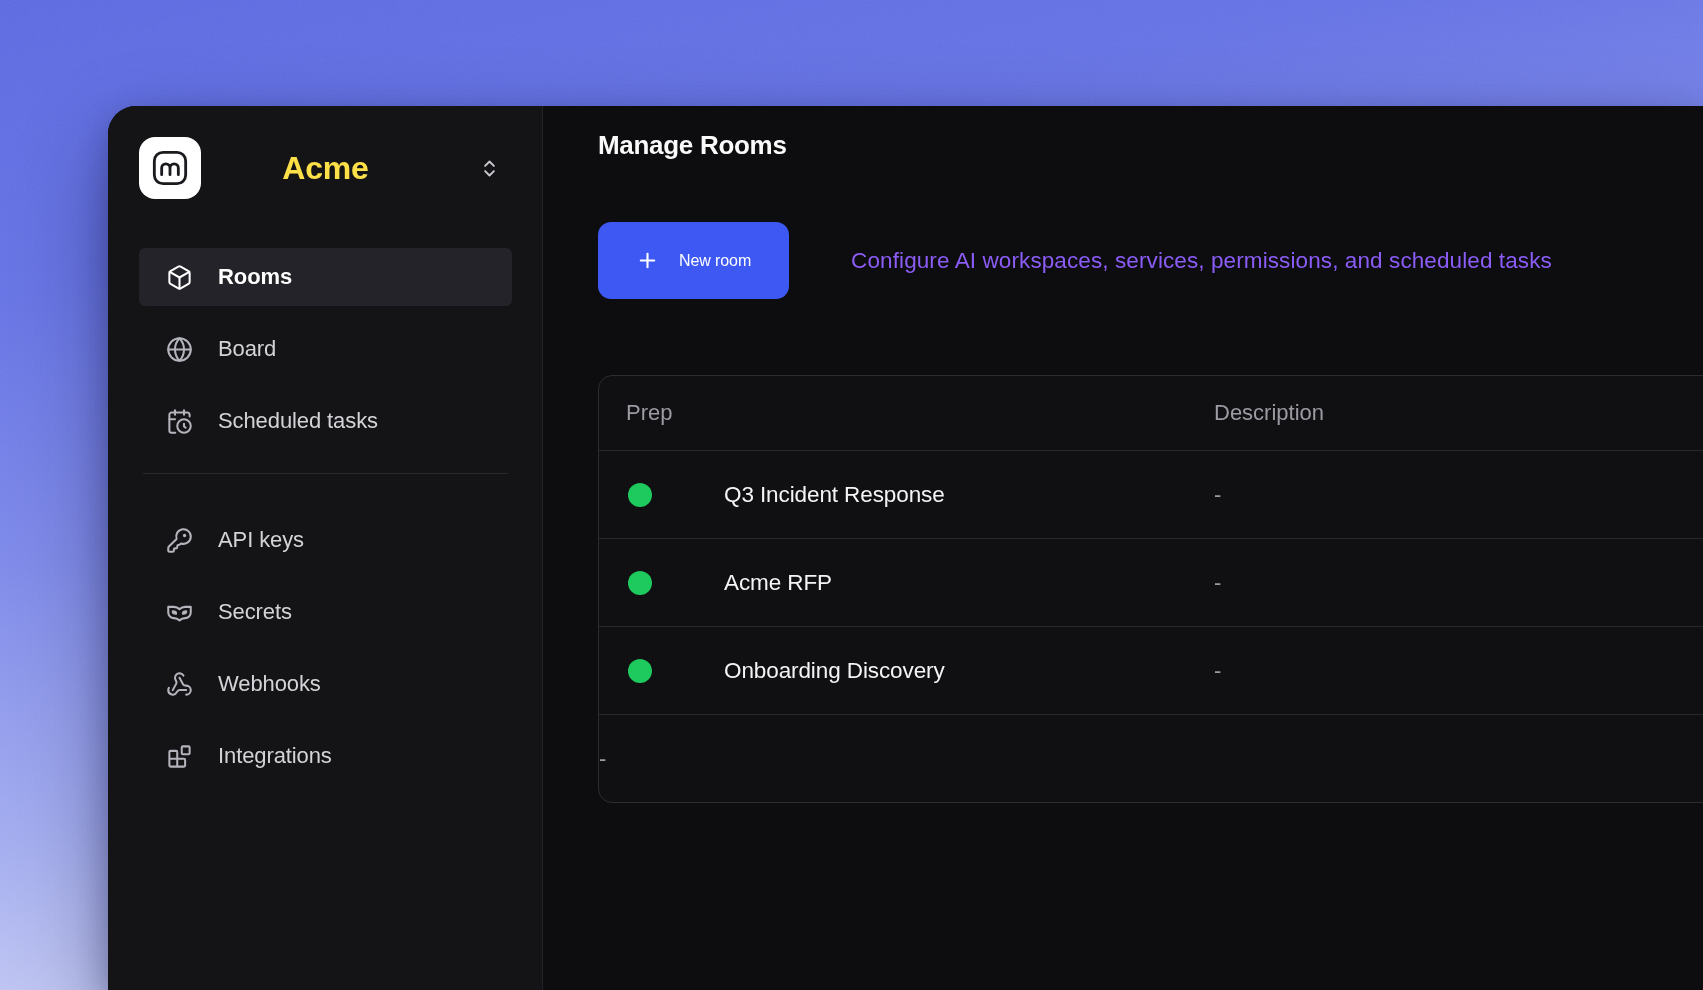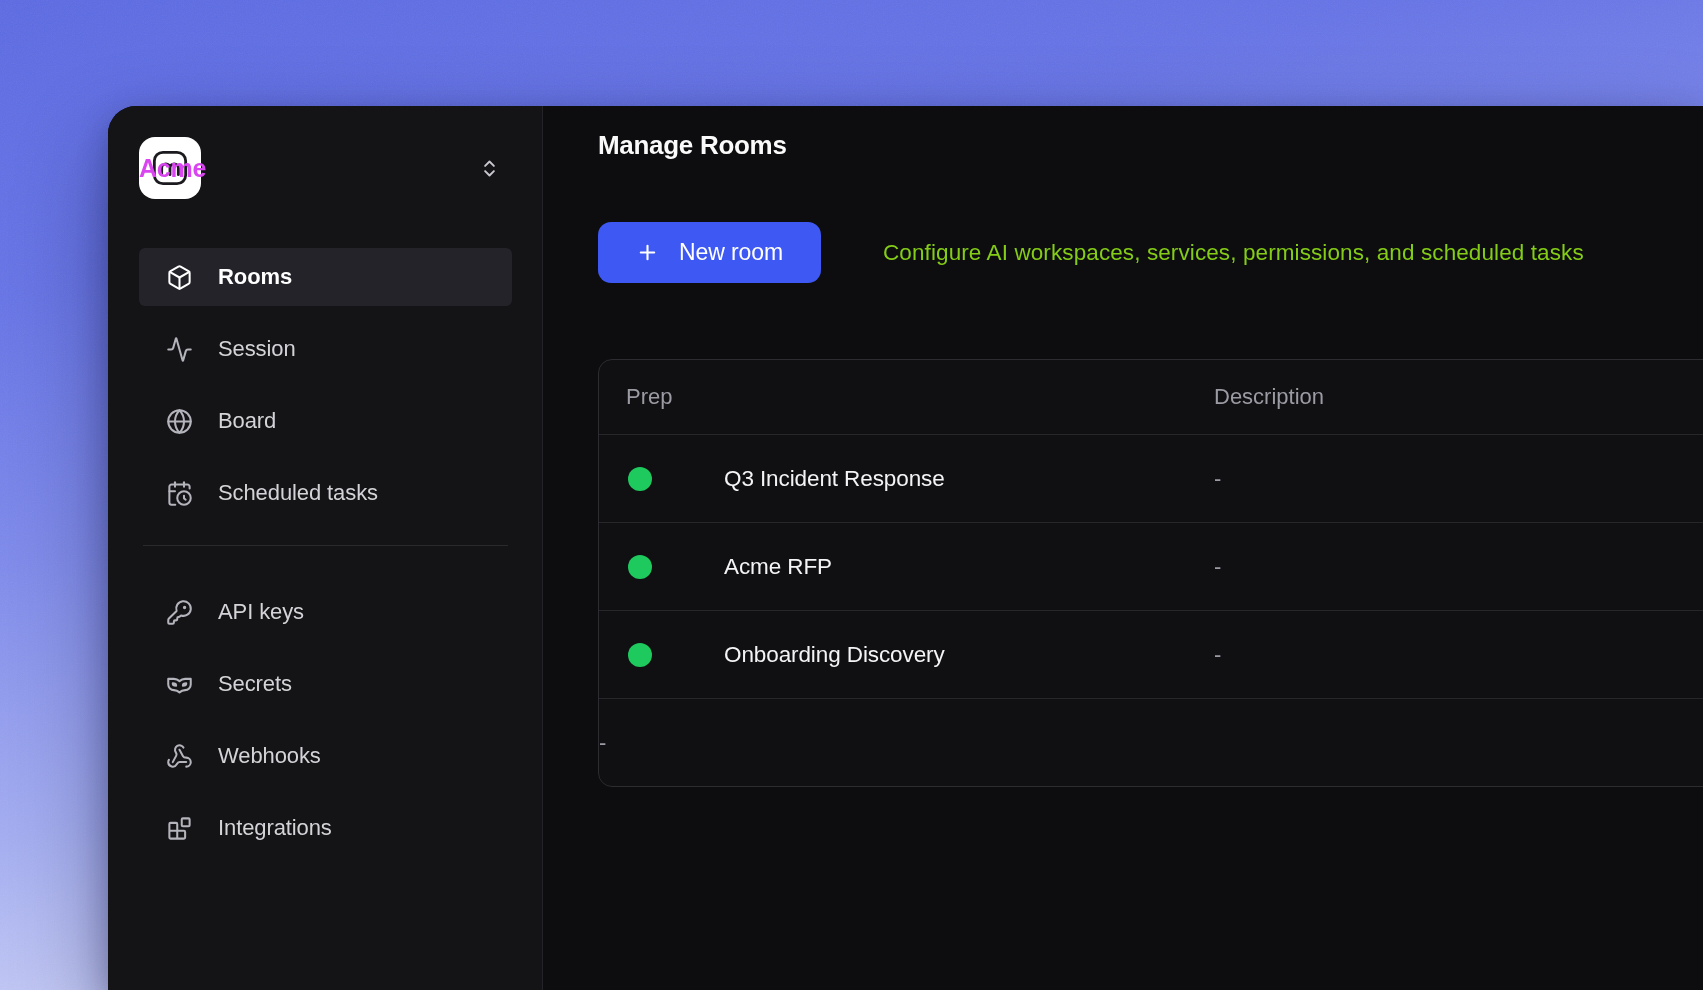--- a/index.html
+++ b/index.html
@@ -16,42 +16,42 @@
     position:absolute;left:108px;top:106px;right:0;bottom:0;z-index:2;
     background:#0d0d0f;border-top-left-radius:28px;overflow:hidden;display:flex;
     box-shadow:0 40px 90px rgba(23,25,70,.45),0 10px 30px rgba(23,25,70,.3);
   }
 
   
   .sidebar{flex:0 0 435px;width:435px;background:#141417;border-right:1px solid #232328;padding:31px 30px 0 31px}
   .ws-header{position:relative;display:flex;align-items:center;height:62px}
   .logo{width:62px;height:62px;background:#ffffff;border-radius:16px;display:flex;align-items:center;justify-content:center;flex:0 0 62px}
   .logo svg{width:40px;height:40px;color:#1b1b1f}
-  .ws-name{position:absolute;left:0;right:0;text-align:left;font-size:25px;font-weight:700;color:#d946ef;letter-spacing:-.2px;pointer-events:none}
+  .ws-name{position:absolute;left:0;right:0;text-align:center;font-size:32px;font-weight:700;color:#fde047;letter-spacing:-.2px;pointer-events:none}
   .ws-switch{position:absolute;right:6px;top:50%;transform:translateY(-50%);width:34px;height:34px;display:flex;align-items:center;justify-content:center;color:#c8c8cf;cursor:pointer;background:none;border:none}
   .ws-switch svg{width:21px;height:21px}
 
   .nav{margin-top:49px}
   .nav-item{display:flex;align-items:center;height:58px;margin-bottom:14px;border-radius:6px;padding-left:27px;color:#d4d4d8;cursor:pointer;text-decoration:none}
   .nav-item.active{background:#232329;color:#fff}
   .nav-icon{width:27px;height:27px;display:flex;align-items:center;justify-content:center;color:#b4b4bc;flex:0 0 27px}
   .nav-icon svg{width:27px;height:27px}
   .nav-item.active .nav-icon{color:#ffffff}
   .nav-label{margin-left:25px;font-size:22px;font-weight:500;letter-spacing:-.1px}
   .nav-item.active .nav-label{font-weight:700}
   .nav-divider{height:1px;background:#29292e;margin:23px 4px 37px 4px}
 
   
   .main{flex:1;min-width:0;padding:24px 0 0 55px;background:#0d0d0f}
   .page-title{font-size:26px;line-height:30px;font-weight:700;color:#fafafa;letter-spacing:-.3px}
   .toolbar{display:flex;align-items:center;margin-top:62px;white-space:nowrap;overflow:hidden}
-  .btn-new{display:inline-flex;align-items:center;height:61px;padding:0 38px;background:#3e59f3;border:none;border-radius:13px;color:#fff;font-size:23px;font-weight:500;cursor:pointer;flex:0 0 auto;letter-spacing:-.1px}
+  .btn-new{display:inline-flex;align-items:center;height:77px;padding:0 38px;background:#3e59f3;border:none;border-radius:13px;color:#fff;font-size:16px;font-weight:500;cursor:pointer;flex:0 0 auto;letter-spacing:-.1px}
   .btn-new .plus-icon{width:23px;height:23px;display:flex;margin-right:20px;color:#fff}
   .btn-new .plus-icon svg{width:23px;height:23px}
-  .toolbar-desc{margin-left:62px;font-size:22.5px;color:#84cc16;letter-spacing:.1px;overflow:hidden}
+  .toolbar-desc{margin-left:62px;font-size:22.5px;color:#8b5cf6;letter-spacing:.1px;overflow:hidden}
 
   
   .rooms-table{margin-top:76px;margin-right:-24px;border:1px solid #2c2c31;border-radius:14px;background:#101013;overflow:hidden}
   .t-row{display:flex;align-items:center;height:88px;border-top:1px solid #26262b;cursor:pointer}
   .t-head{height:74px;border-top:none;color:#9b9ba3;font-size:22px;cursor:default}
   .cell-room{flex:0 0 615px;display:flex;align-items:center;min-width:0}
   .t-head .cell-room{padding-left:27px}
   .status-dot{width:24px;height:24px;border-radius:50%;margin-left:29px;flex:0 0 24px}
   .status-dot[data-status="active"]{background:#1ec95d}
   .status-dot[data-status="inactive"]{background:#5e5e66}
@@ -99,28 +99,20 @@
         <span class="nav-icon">
           <svg viewBox="0 0 24 24" fill="none" stroke="currentColor" stroke-width="1.8" stroke-linecap="round" stroke-linejoin="round">
             <path d="M21 8a2 2 0 0 0-1-1.73l-7-4a2 2 0 0 0-2 0l-7 4A2 2 0 0 0 3 8v8a2 2 0 0 0 1 1.73l7 4a2 2 0 0 0 2 0l7-4A2 2 0 0 0 21 16Z"></path>
             <path d="m3.3 7 8.7 5 8.7-5"></path>
               <path d="M12 22V12"></path>
           </svg>
         </span>
         <span class="nav-label">Rooms</span>
       </a>
 
-      <a class="nav-item">
-        <span class="nav-icon">
-          <svg viewBox="0 0 24 24" fill="none" stroke="currentColor" stroke-width="1.8" stroke-linecap="round" stroke-linejoin="round">
-            <path d="M22 12h-2.48a2 2 0 0 0-1.93 1.46l-2.35 8.36a.25.25 0 0 1-.48 0L9.24 2.18a.25.25 0 0 0-.48 0l-2.35 8.36A2 2 0 0 1 4.49 12H2"></path>
-          </svg>
-        </span>
-        <span class="nav-label">Session</span>
-      </a>
 
       <a class="nav-item">
         <span class="nav-icon">
           <svg viewBox="0 0 24 24" fill="none" stroke="currentColor" stroke-width="1.8" stroke-linecap="round" stroke-linejoin="round">
             <circle cx="12" cy="12" r="10"></circle>
             <path d="M12 2a14.5 14.5 0 0 0 0 20 14.5 14.5 0 0 0 0-20"></path>
               <path d="M2 12h20"></path>
           </svg>
         </span>
         <span class="nav-label">Board</span>

